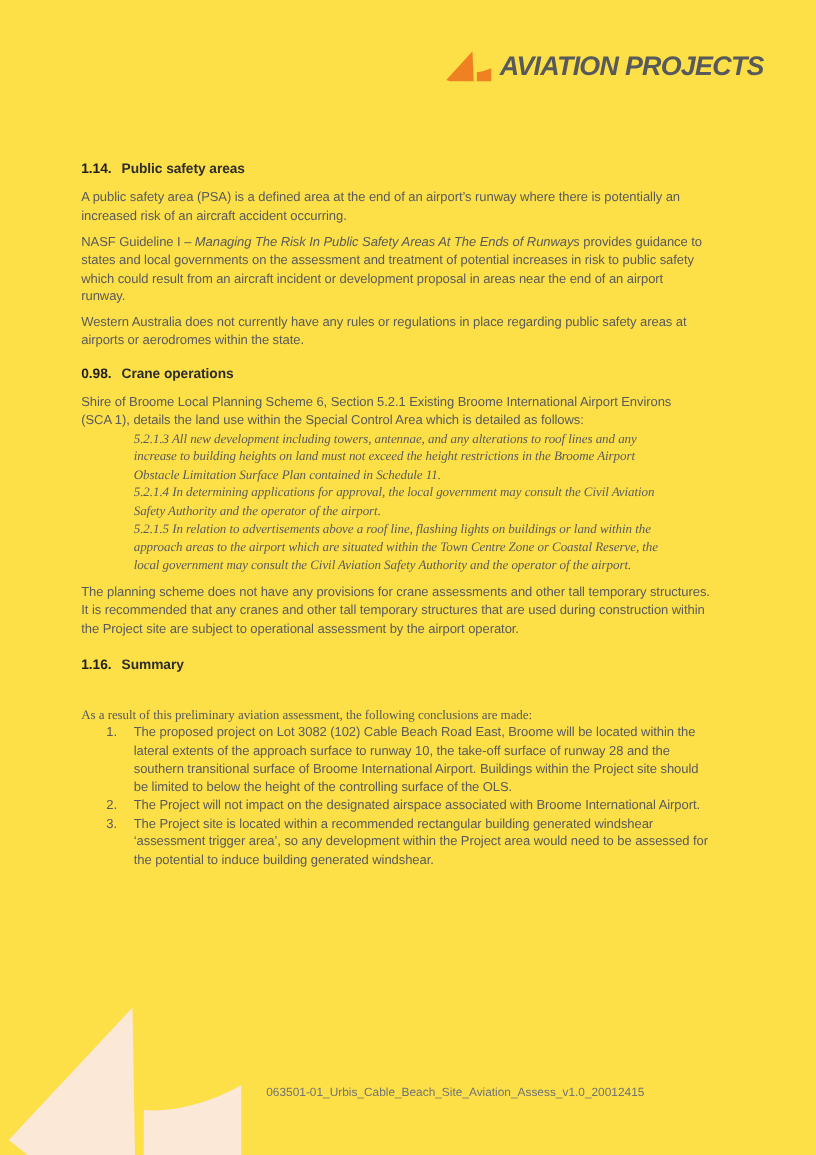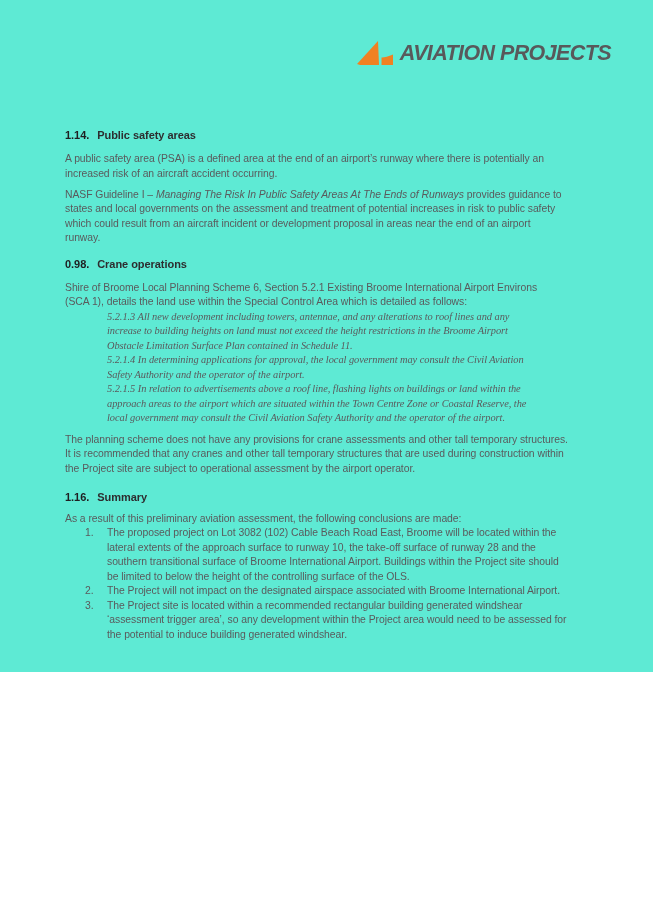--- a/index.html
+++ b/index.html
@@ -1,19 +1,19 @@
 <!DOCTYPE html>
 <html><head>
 <meta charset="utf-8">
 <style>
   html,body{margin:0;padding:0;background:#ffffff;}
   .page{
     position:relative;
-    width:653px;height:672px;
-    background:#5eead4;
+    width:653px;height:924px;
+    background:#fde047;
     overflow:hidden;
     font-family:"Liberation Sans", sans-serif;
   }
   
   .logo{
     position:absolute;top:39px;right:42px;
     display:flex;align-items:flex-end;gap:6px;
   }
   .logo-mark{display:block;}
   .logo-text{
@@ -28,21 +28,21 @@
     letter-spacing:-0.05px;
     z-index:2;
   }
   .sec-heading{
     color:#2D2D2F;font-size:11px;font-weight:bold;line-height:14px;
     margin:0;
   }
   .sec-num{margin-right:8px;color:#1F1F21;}
   .body-p{margin:0;white-space:pre-line;}
   .mt10{margin-top:10px;}
-  .mt105{margin-top:8px;}
+  .mt105{margin-top:27px;font-family:Liberation Serif, serif;}
   .mt7{margin-top:7px;}
   .mt65{margin-top:6.5px;}
   .mt6{margin-top:6px;}
   .mt55{margin-top:5.5px;}
   .mt11{margin-top:11px;}
   .mt135{margin-top:13.5px;}
   .quote{
     margin:0 0 0 42px;font-style:italic;white-space:pre-line;font-family:Liberation Serif, serif;
   }
   .list-row{display:flex;margin:0;}
@@ -74,20 +74,22 @@
 
     <p class="sec-heading">
       <span class="sec-num">1.14.</span><span>Public safety areas</span>
     </p>
     <p class="body-p mt10">A public safety area (PSA) is a defined area at the end of an airport’s runway where there is potentially an
 increased risk of an aircraft accident occurring.</p>
     <p class="body-p mt65"><span>NASF Guideline I – </span><em>Managing The Risk In Public Safety Areas At The Ends of Runways</em><span> provides guidance to
 states and local governments on the assessment and treatment of potential increases in risk to public safety
 which could result from an aircraft incident or development proposal in areas near the end of an airport
 runway.</span></p>
+    <p class="body-p mt6">Western Australia does not currently have any rules or regulations in place regarding public safety areas at
+airports or aerodromes within the state.</p>
 
     <p class="sec-heading mt11">
       <span class="sec-num">0.98.</span><span>Crane operations</span>
     </p>
     <p class="body-p mt10">Shire of Broome Local Planning Scheme 6, Section 5.2.1 Existing Broome International Airport Environs
 (SCA 1), details the land use within the Special Control Area which is detailed as follows:</p>
     <p class="quote mt7">5.2.1.3 All new development including towers, antennae, and any alterations to roof lines and any
 increase to building heights on land must not exceed the height restrictions in the Broome Airport
 Obstacle Limitation Surface Plan contained in Schedule 11.</p>
     <p class="quote mt7">5.2.1.4 In determining applications for approval, the local government may consult the Civil Aviation

